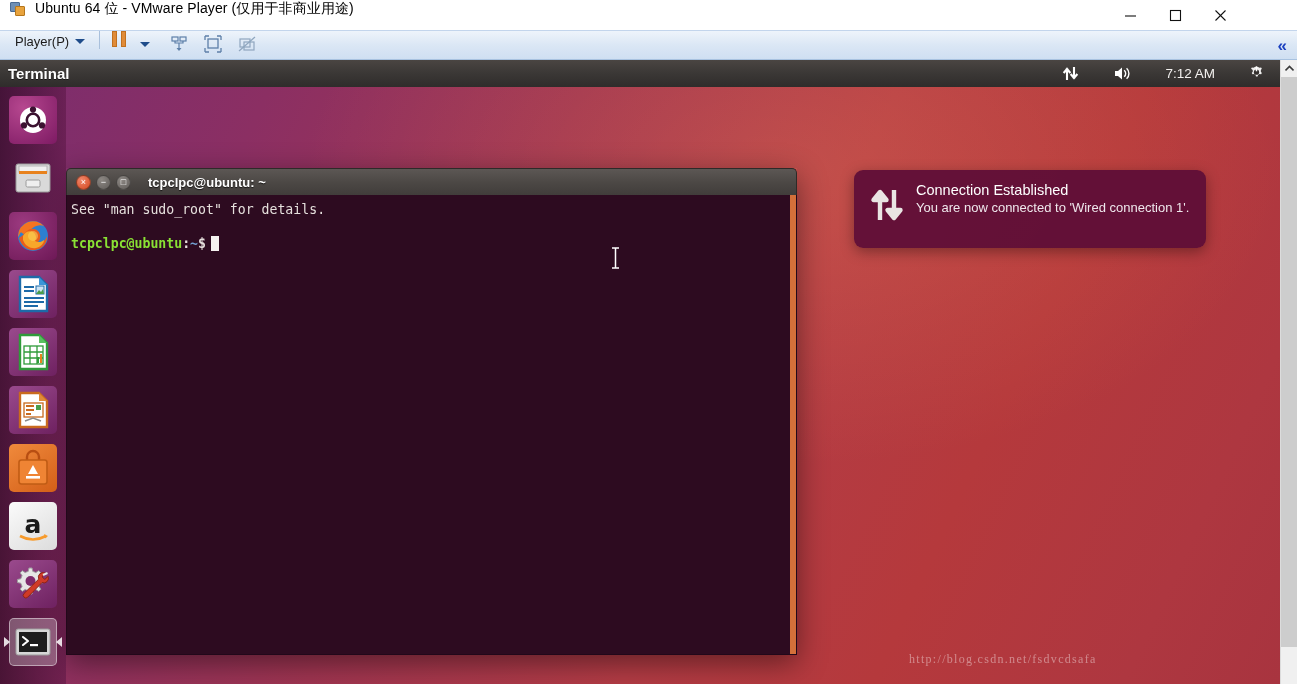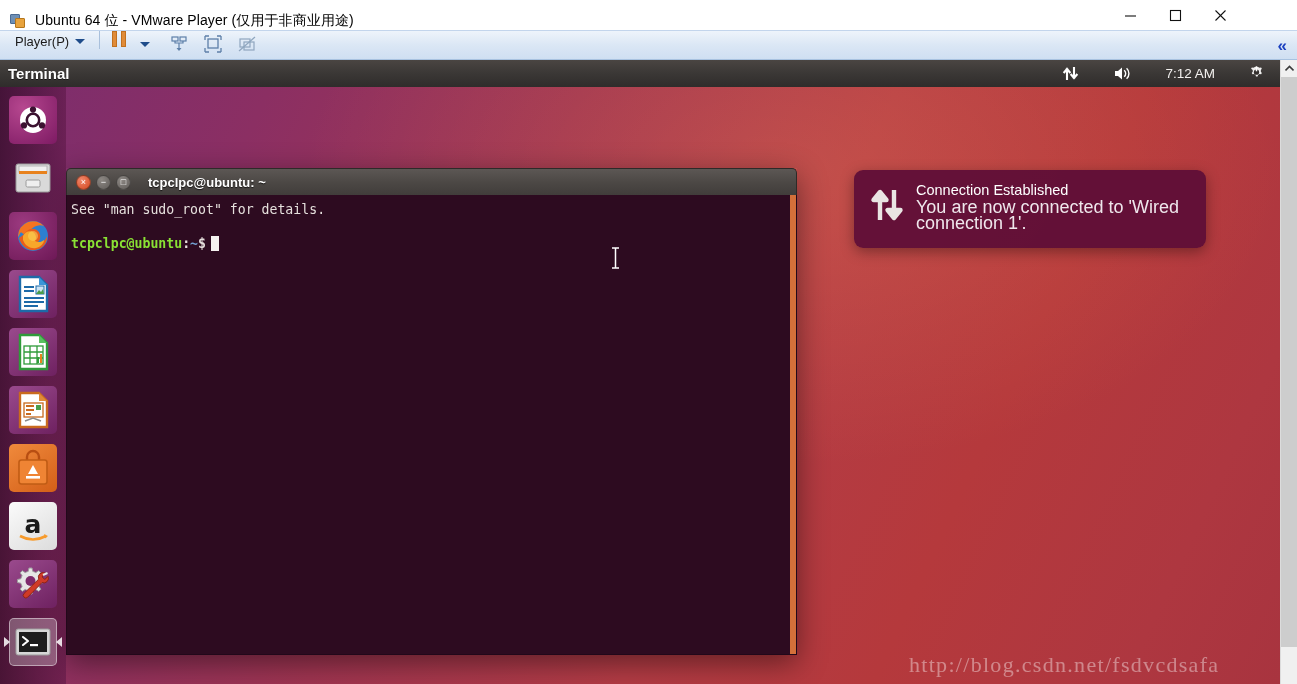--- a/index.html
+++ b/index.html
@@ -7,21 +7,21 @@
     width: 1297px; height: 684px;
     overflow: hidden;
     font-family: "Liberation Sans", sans-serif;
     background: #ffffff;
   }
 
   
   .host-titlebar {
     position: absolute; left: 0; top: 0; width: 1243px; height: 30px;
     background: #ffffff;
-    display: flex; align-items: flex-end;
+    display: flex; align-items: flex-start;
   }
   .host-title-icon {
     width: 18px; height: 18px; margin-left: 9px; margin-right: 8px;
     position: relative; flex: none;
   }
   .host-title-icon .sq {
     position: absolute; border-radius: 1px;
   }
   .host-title-icon .s1 { left:1px; top:2px; width:10px; height:10px; background:#6e8fb5; border:1px solid #4a6a92; }
   .host-title-icon .s2 { left:6px; top:6px; width:10px; height:10px; background:#e8a33d; border:1px solid #b5761c; }
@@ -209,30 +209,31 @@
     z-index: 28;
     box-shadow: 0 4px 14px rgba(0,0,0,0.35);
   }
   .notif-icon { width: 40px; flex: none; padding-top: 4px; }
   .notif-text { padding-left: 6px; }
   .notif-title {
     color: #ffffff; font-size: 14.5px; font-weight: normal;
     margin-bottom: 2px;
   }
   .notif-body {
-    color: #efe7ec; font-size: 18px; line-height: 15.5px;
+    color: #efe7ec; font-size: 13px; line-height: 15.5px;
     max-width: 275px;
+    text-align: center;
   }
 
   
   .watermark {
     position: absolute; left: 909px; top: 592px;
     color: rgba(255,255,255,0.40);
     font-family: "Liberation Serif", serif;
-    font-size: 22px; letter-spacing: 1.3px;
+    font-size: 12px; letter-spacing: 1.3px;
     white-space: nowrap;
     z-index: 10;
   }
 
   
   .host-scroll {
     position: absolute; right: 0; top: 60px; width: 17px; height: 624px;
     background: #f0f0f0;
     border-left: 1px solid #dcdcdc;
     z-index: 40;

